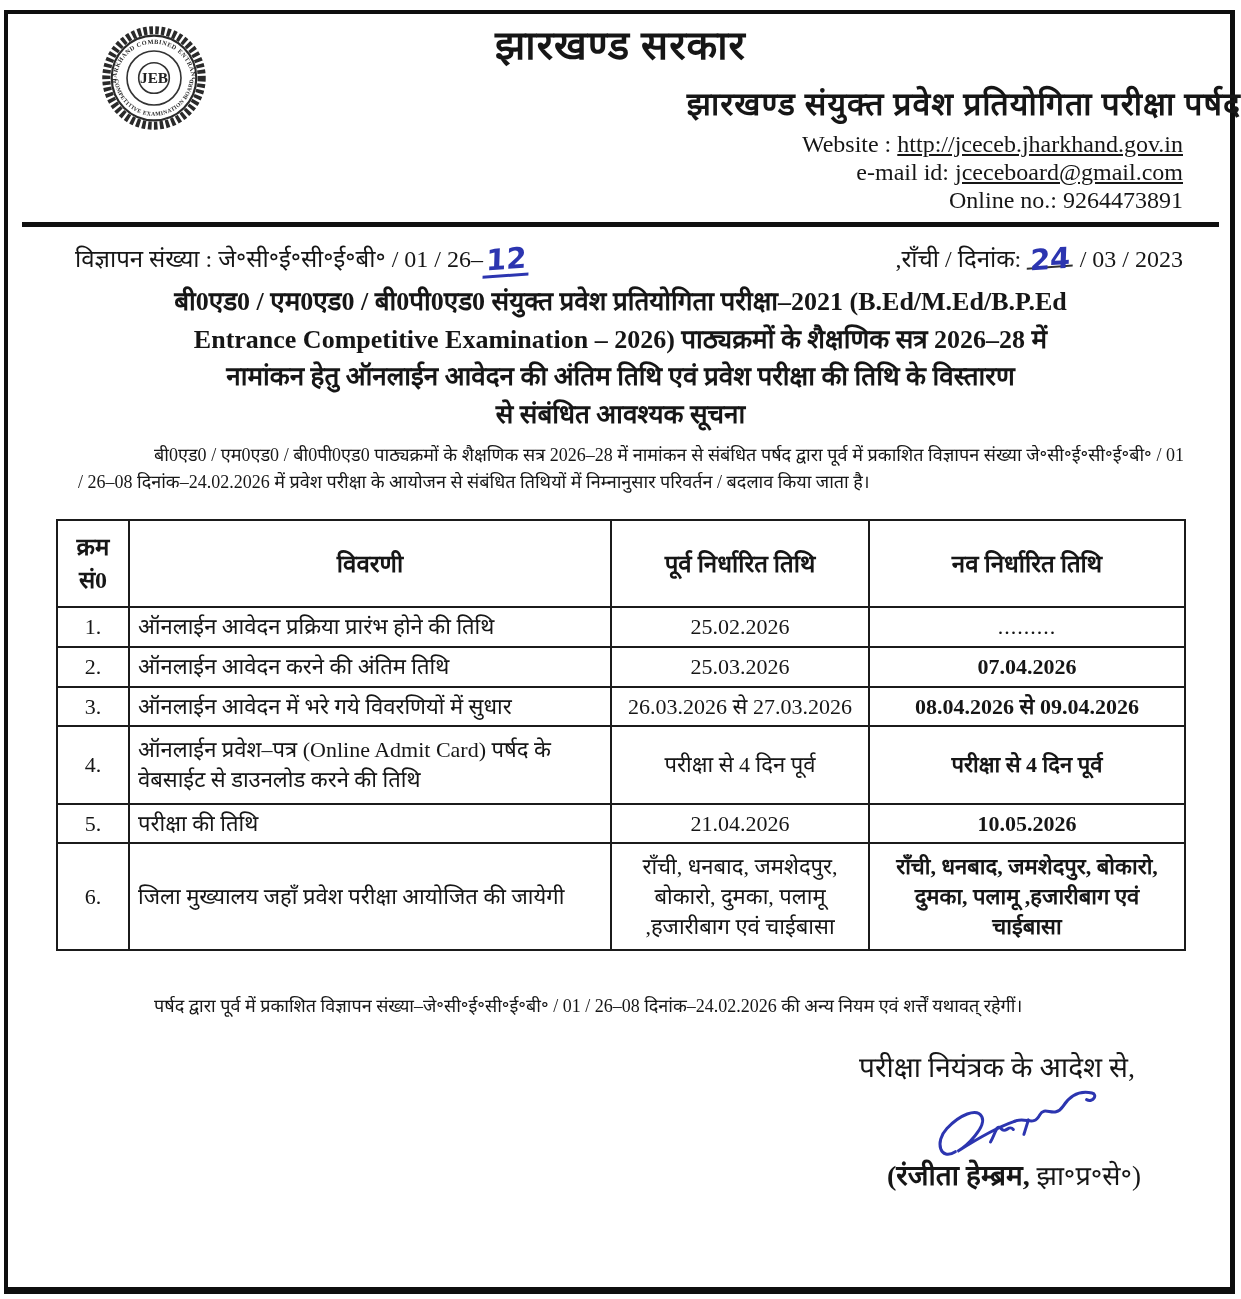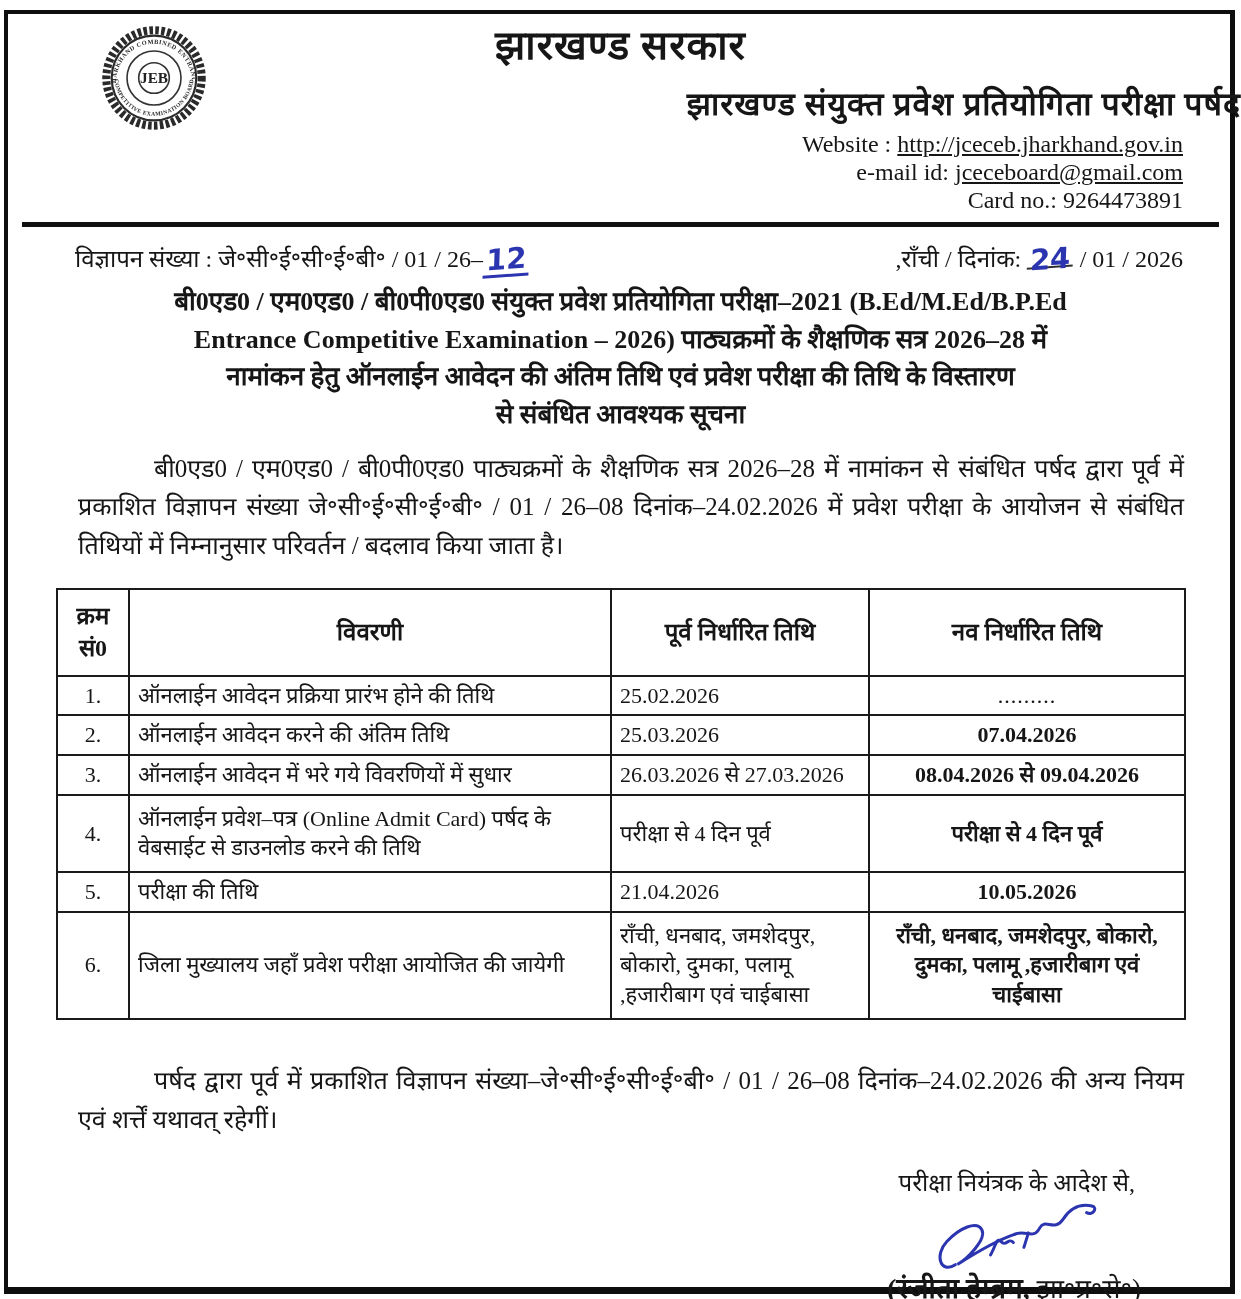--- a/index.html
+++ b/index.html
@@ -34,43 +34,43 @@
     font-family:"DejaVu Sans",sans-serif;line-height:1;
     position:relative;top:2px;padding:0 3px;
   }
   .hand.ref{border-bottom:3px solid #2c35b0;}
   .hand.day{background:linear-gradient(#2f2f2f,#2f2f2f) 0 78%/100% 2px no-repeat;}
 
   
   .title{margin:8px auto 0 auto;width:1100px;text-align:center;font-weight:700;font-size:26px;line-height:1.45;}
 
   
-  .para{margin:16px 57px 0 78px;font-size:25px;line-height:1.55;text-align:justify;text-indent:76px;}
+  .para{margin:8px 57px 0 78px;font-size:18px;line-height:1.55;text-align:justify;text-indent:76px;}
   .para2{margin-top:42px;}
 
   
   table.sched{border-collapse:collapse;margin:22px 0 0 56px;width:1128px;table-layout:fixed;}
   table.sched th,table.sched td{
     border:2px solid #1b1b1b;padding:4px 8px;font-size:22px;line-height:1.35;
     vertical-align:middle;word-wrap:break-word;
   }
   table.sched th{font-size:24px;font-weight:700;text-align:center;padding:10px 6px;}
   col.c-sn{width:72px;}
   col.c-desc{width:482px;}
   col.c-old{width:258px;}
   col.c-new{width:316px;}
   td.sn{text-align:center;}
-  td.old{}
+  td.old{text-align:center;}
   td.new{text-align:center;font-weight:700;}
   tbody tr:first-child td.new{font-weight:400;letter-spacing:1px;}
   tbody tr.tall td{padding-top:8px;padding-bottom:8px;}
 
   
   .sig{margin:26px 100px 0 0;text-align:right;}
-  .sig .order{font-size:24px;margin-right:6px;}
+  .sig .order{font-size:28px;margin-right:6px;}
   .sig .scribble{margin:2px 28px -14px 0;}
   .sig .nameline{font-size:27px;margin-top:0;}
   .sig .nameline b{font-size:28px;}
 </style>
 </head>
 <body>
 
 <div class="page">
   <div class="frame"></div>
 
@@ -101,33 +101,33 @@
       <div class="org2">झारखण्ड संयुक्त प्रवेश प्रतियोगिता परीक्षा पर्षद</div>
 
       <div class="contact">
         <div>
           <span>Website : </span><span class="u">http://jceceb.jharkhand.gov.in</span>
         </div>
         <div>
           <span>e-mail id: </span><span class="u">jceceboard@gmail.com</span>
         </div>
         <div>
-          <span>Card no.: </span><span>9264473891</span>
+          <span>Online no.: </span><span>9264473891</span>
         </div>
       </div>
     </div>
 
     <div class="rule"></div>
 
     <div class="meta">
       <div>
         <span>विज्ञापन संख्या : जे॰सी॰ई॰सी॰ई॰बी॰ / 01 / 26–</span><span class="hand ref">12</span>
       </div>
       <div>
-        <span>,राँची / दिनांक: </span><span class="hand day">24</span><span> / 01 / 2026</span>
+        <span>,राँची / दिनांक: </span><span class="hand day">24</span><span> / 03 / 2023</span>
       </div>
     </div>
 
     <div class="title">
       <div>बी0एड0 / एम0एड0 / बी0पी0एड0 संयुक्त प्रवेश प्रतियोगिता परीक्षा–2021 (B.Ed/M.Ed/B.P.Ed</div>
       <div>Entrance Competitive Examination – 2026) पाठ्यक्रमों के शैक्षणिक सत्र 2026–28 में</div>
       <div>नामांकन हेतु ऑनलाईन आवेदन की अंतिम तिथि एवं प्रवेश परीक्षा की तिथि के विस्तारण</div>
       <div>से संबंधित आवश्यक सूचना</div>
     </div>
 

